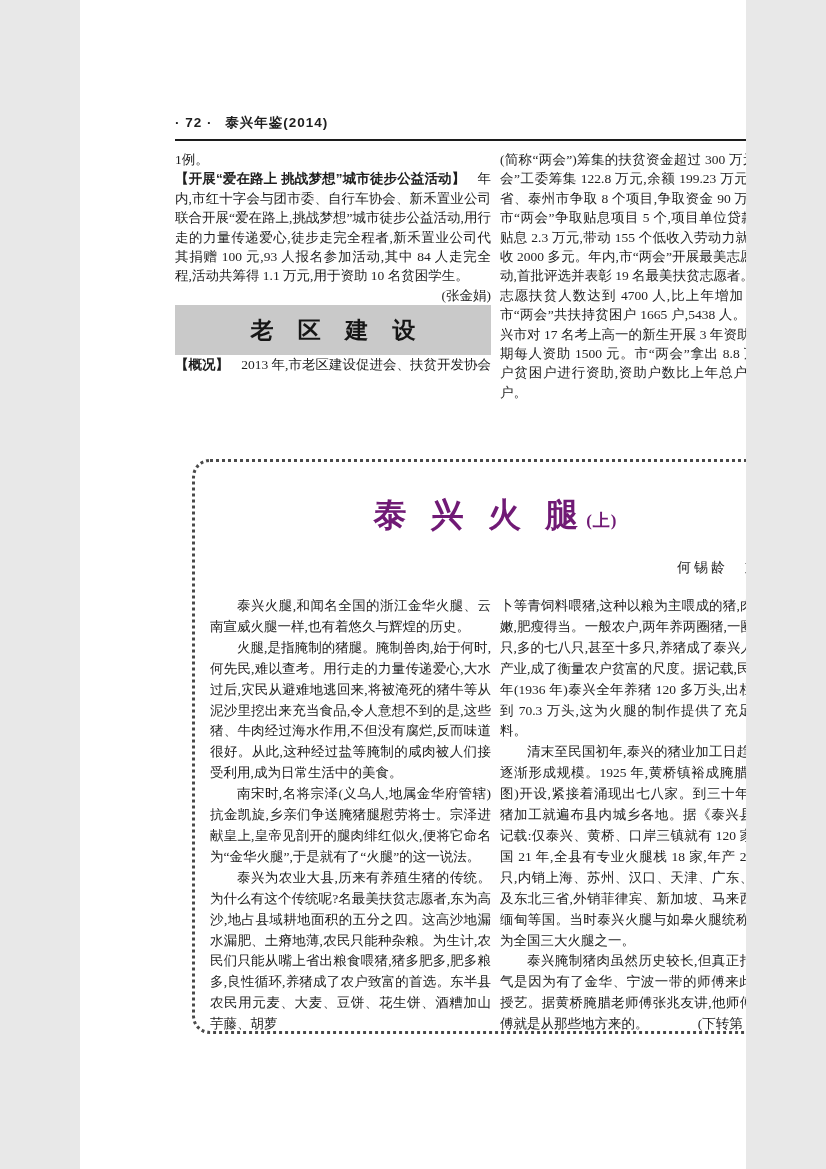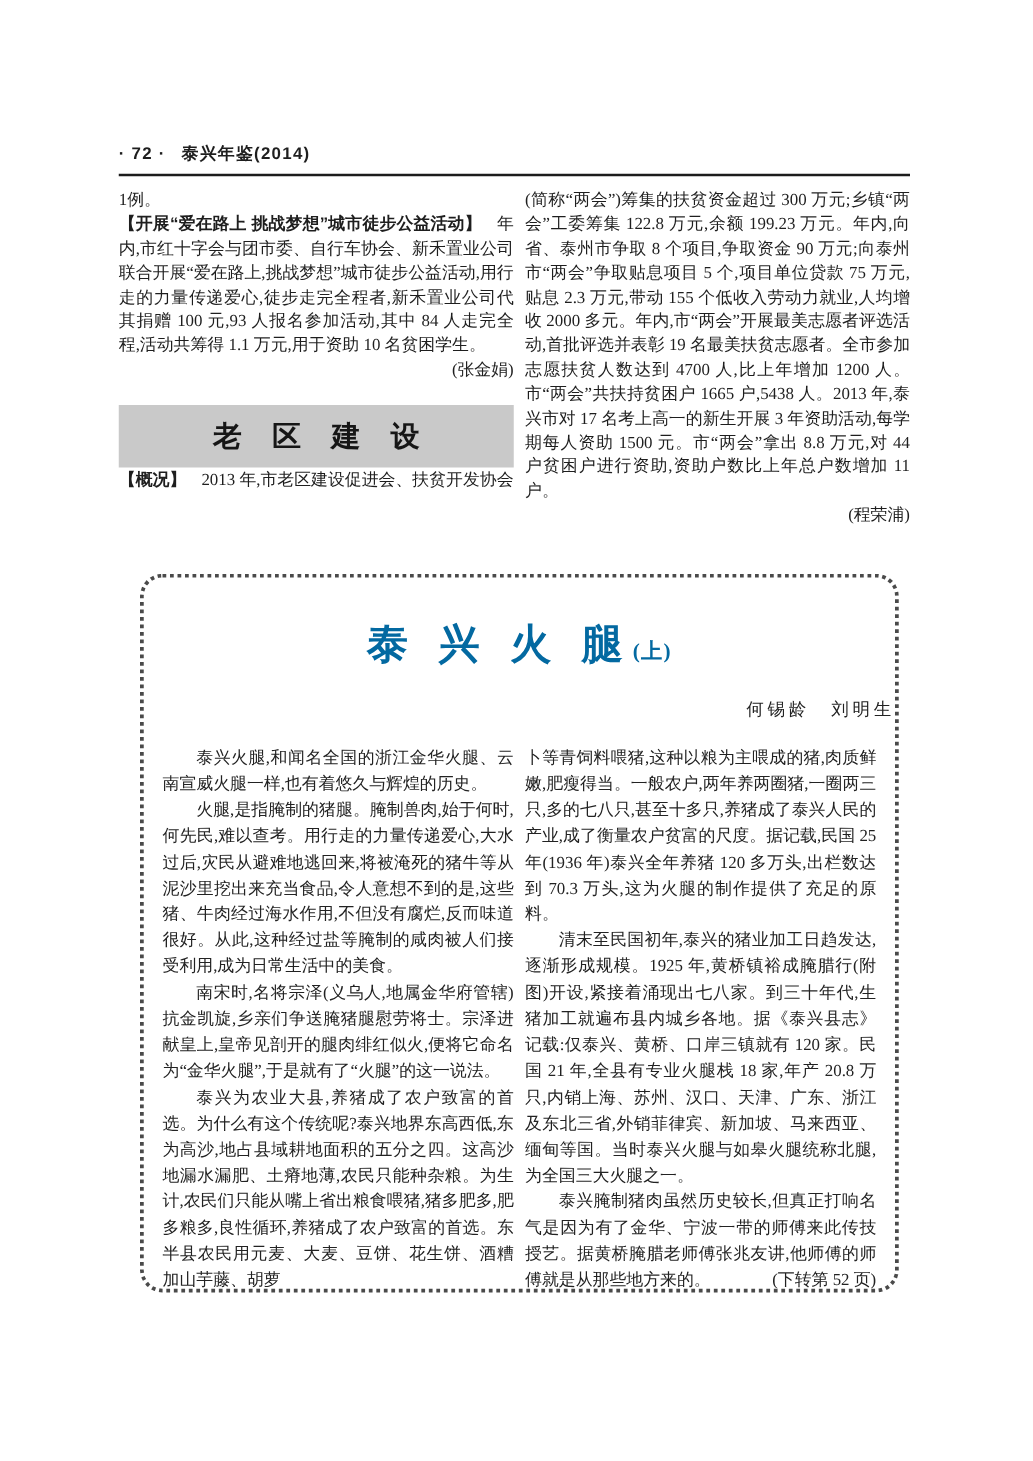--- a/index.html
+++ b/index.html
@@ -1,18 +1,18 @@
 <!DOCTYPE html>
 <html><head>
 <meta charset="utf-8">
 <style>
   html,body{margin:0;padding:0;background:#e8e8e8;}
   .page{
     position:relative;
-    width:826px;height:1169px;
+    width:666px;height:1169px;
     background:#ffffff;
     margin:0 auto;
     overflow:hidden;
     color:#1e1e1e;
     font-family:"Liberation Serif","DejaVu Serif",serif;
   }
   
   .page-header{
     position:absolute;left:95px;top:114px;width:633px;
     border-bottom:2px solid #1c1c1c;
@@ -26,37 +26,37 @@
   .col-left{left:95px;width:316px;}
   .col-right{left:420px;width:308px;}
   .carryover{margin:0 0 17px 0;}
   p.flow{margin:0;}
   .entry-head{
     font-family:"Liberation Sans","DejaVu Sans",sans-serif;
     font-weight:bold;margin-right:.9em;
   }
   .byline{text-align:right;line-height:19.4px;}
   .section-box{
-    margin-top:19px;height:50px;background:#c9c9c9;
+    height:50px;background:#c9c9c9;
     display:flex;align-items:center;justify-content:center;
     font-family:"Liberation Sans","DejaVu Sans",sans-serif;
     font-size:23px;font-weight:bold;letter-spacing:9px;color:#161616;
     text-indent:9px;
   }
   .overview{margin-top:26px;}
   
   .article-box{
     position:absolute;left:112px;top:459px;width:607px;height:575px;
     box-sizing:border-box;
     border:3px dotted #4a4a4a;border-radius:18px;
     overflow:hidden;
   }
   .article-title{
     margin-top:31px;text-align:center;
-    font-weight:bold;font-size:33px;letter-spacing:8px;color:#0369a1;
+    font-weight:bold;font-size:33px;letter-spacing:8px;color:#701a75;
   }
   .article-title .suffix{font-size:17px;font-weight:bold;letter-spacing:1px;}
   .article-authors{
     margin-top:21px;text-align:right;
     font-size:14px;letter-spacing:3px;color:#222;
   }
   .article-cols{
     display:flex;gap:9px;
     padding:0 15px;margin-top:19px;justify-content:flex-end;
   }
@@ -101,21 +101,21 @@
     <div class="article-title">
       <span>泰 兴 火 腿</span><span class="suffix">(上)</span>
     </div>
     <div class="article-authors">何锡龄　刘明生</div>
 
     <div class="article-cols">
       <div class="article-col">
         <p class="indent">泰兴火腿,和闻名全国的浙江金华火腿、云南宣威火腿一样,也有着悠久与辉煌的历史。</p>
         <p class="indent">火腿,是指腌制的猪腿。腌制兽肉,始于何时,何先民,难以查考。用行走的力量传递爱心,大水过后,灾民从避难地逃回来,将被淹死的猪牛等从泥沙里挖出来充当食品,令人意想不到的是,这些猪、牛肉经过海水作用,不但没有腐烂,反而味道很好。从此,这种经过盐等腌制的咸肉被人们接受利用,成为日常生活中的美食。</p>
         <p class="indent">南宋时,名将宗泽(义乌人,地属金华府管辖)抗金凯旋,乡亲们争送腌猪腿慰劳将士。宗泽进献皇上,皇帝见剖开的腿肉绯红似火,便将它命名为“金华火腿”,于是就有了“火腿”的这一说法。</p>
-        <p class="indent">泰兴为农业大县,养猪成了农户致富的首选。为什么有这个传统呢?泰兴地界东高西低,东为高沙,地占县域耕地面积的五分之四。这高沙地漏水漏肥、土瘠地薄,农民只能种杂粮。为生计,农民们只能从嘴上省出粮食喂猪,猪多肥多,肥多粮多,良性循环,养猪成了农户致富的首选。东半县农民用元麦、大麦、豆饼、花生饼、酒糟加山芋藤、胡萝</p>
+        <p class="indent">泰兴为农业大县,历来有养殖生猪的传统。为什么有这个传统呢?名最美扶贫志愿者,东为高沙,地占县域耕地面积的五分之四。这高沙地漏水漏肥、土瘠地薄,农民只能种杂粮。为生计,农民们只能从嘴上省出粮食喂猪,猪多肥多,肥多粮多,良性循环,养猪成了农户致富的首选。东半县农民用元麦、大麦、豆饼、花生饼、酒糟加山芋藤、胡萝</p>
       </div>
       <div class="article-col">
         <p>卜等青饲料喂猪,这种以粮为主喂成的猪,肉质鲜嫩,肥瘦得当。一般农户,两年养两圈猪,一圈两三只,多的七八只,甚至十多只,养猪成了泰兴人民的产业,成了衡量农户贫富的尺度。据记载,民国 25 年(1936 年)泰兴全年养猪 120 多万头,出栏数达到 70.3 万头,这为火腿的制作提供了充足的原料。</p>
         <p class="indent">清末至民国初年,泰兴的猪业加工日趋发达,逐渐形成规模。1925 年,黄桥镇裕成腌腊行(附图)开设,紧接着涌现出七八家。到三十年代,生猪加工就遍布县内城乡各地。据《泰兴县志》记载:仅泰兴、黄桥、口岸三镇就有 120 家。民国 21 年,全县有专业火腿栈 18 家,年产 20.8 万只,内销上海、苏州、汉口、天津、广东、浙江及东北三省,外销菲律宾、新加坡、马来西亚、缅甸等国。当时泰兴火腿与如皋火腿统称北腿,为全国三大火腿之一。</p>
         <p class="indent">
           <span>泰兴腌制猪肉虽然历史较长,但真正打响名气是因为有了金华、宁波一带的师傅来此传技授艺。据黄桥腌腊老师傅张兆友讲,他师傅的师傅就是从那些地方来的。</span><span class="turn-note">(下转第 52 页)</span>
         </p>
       </div>
     </div>
   </div>

